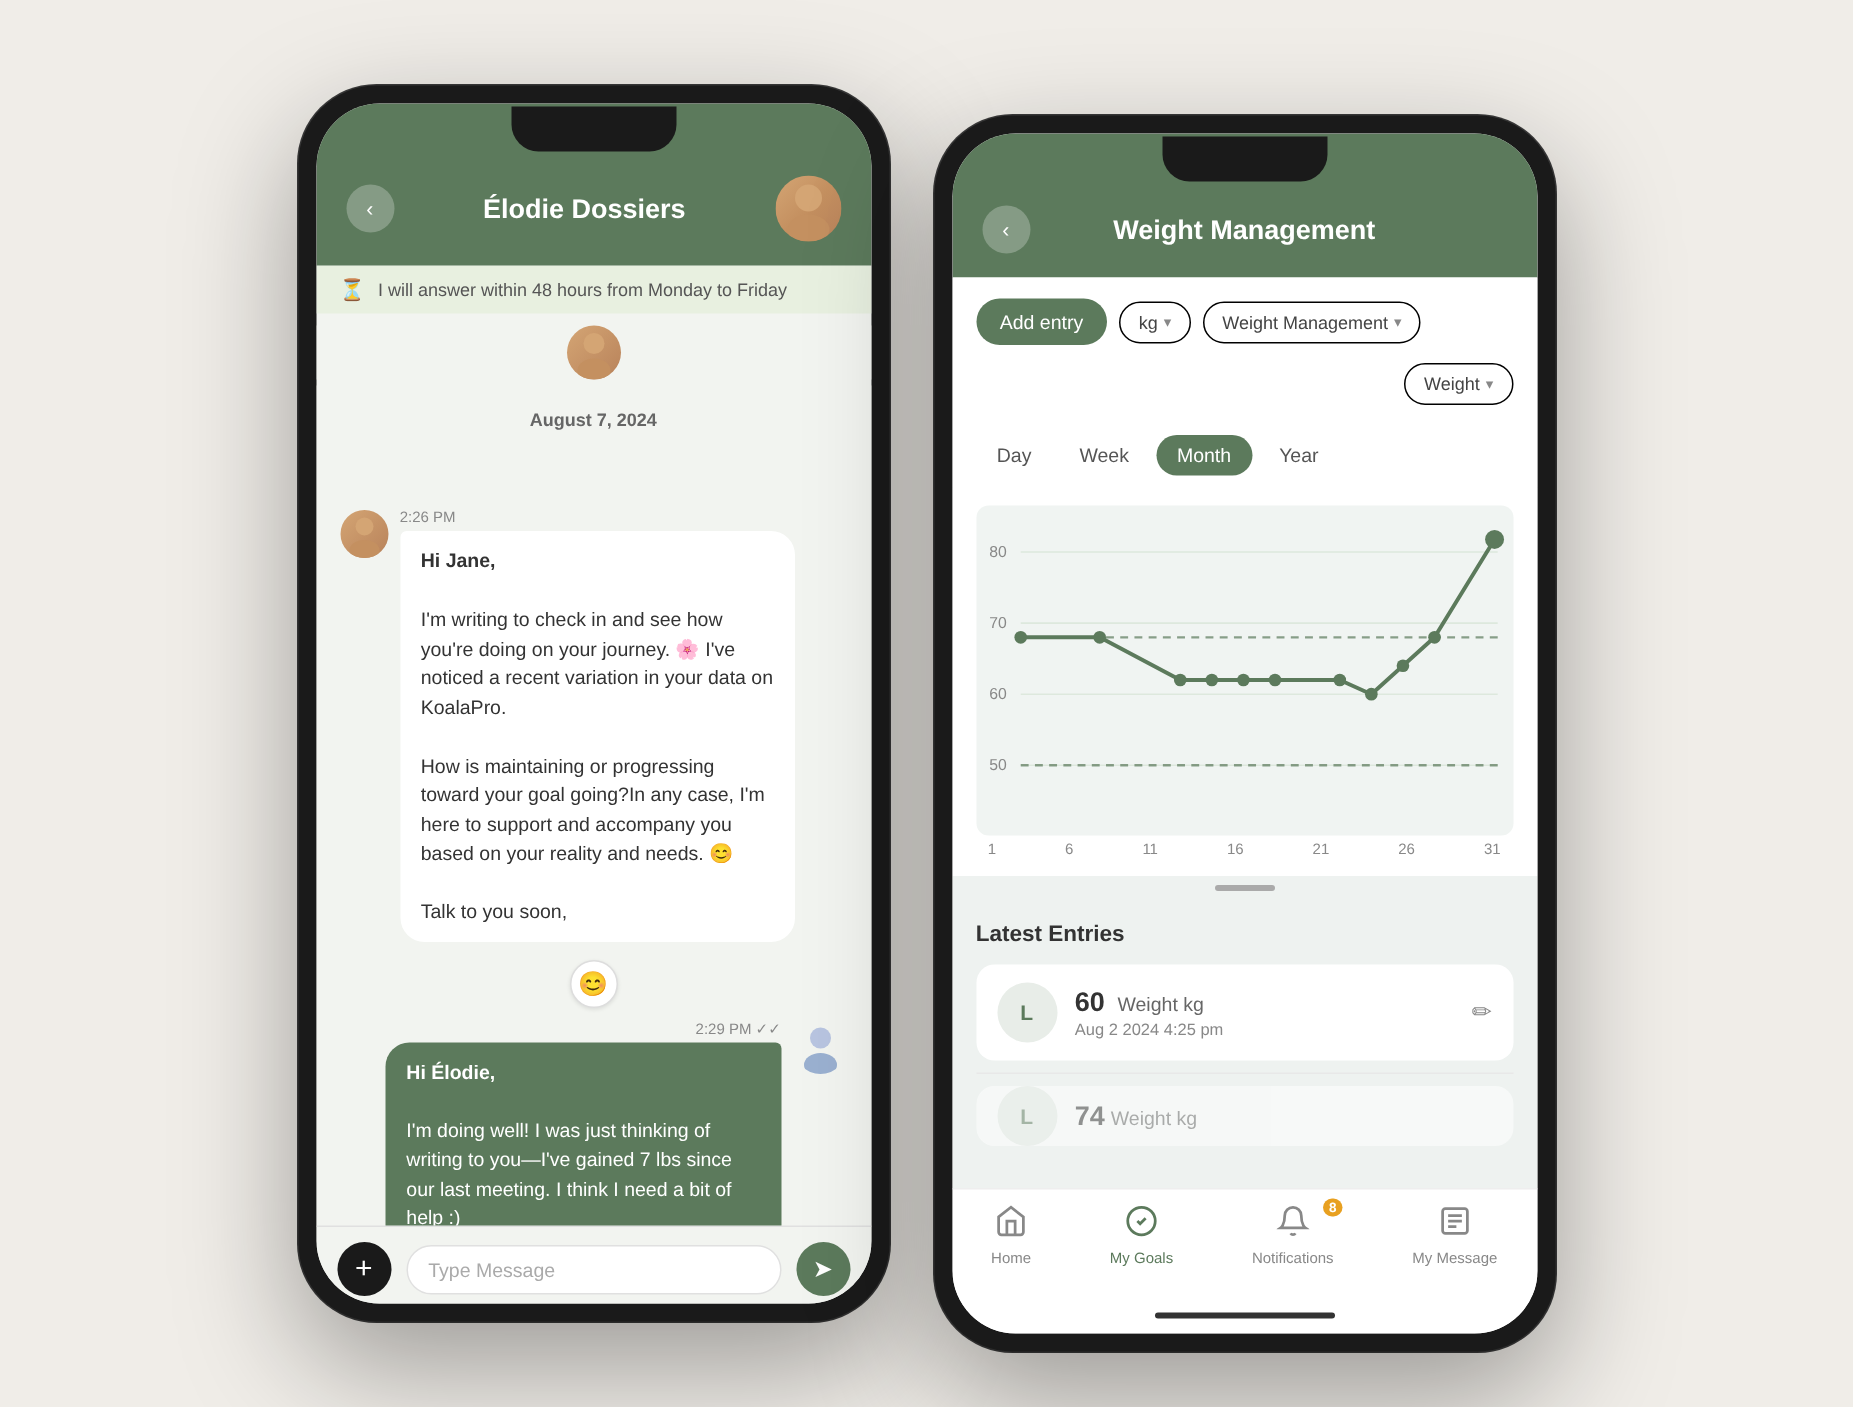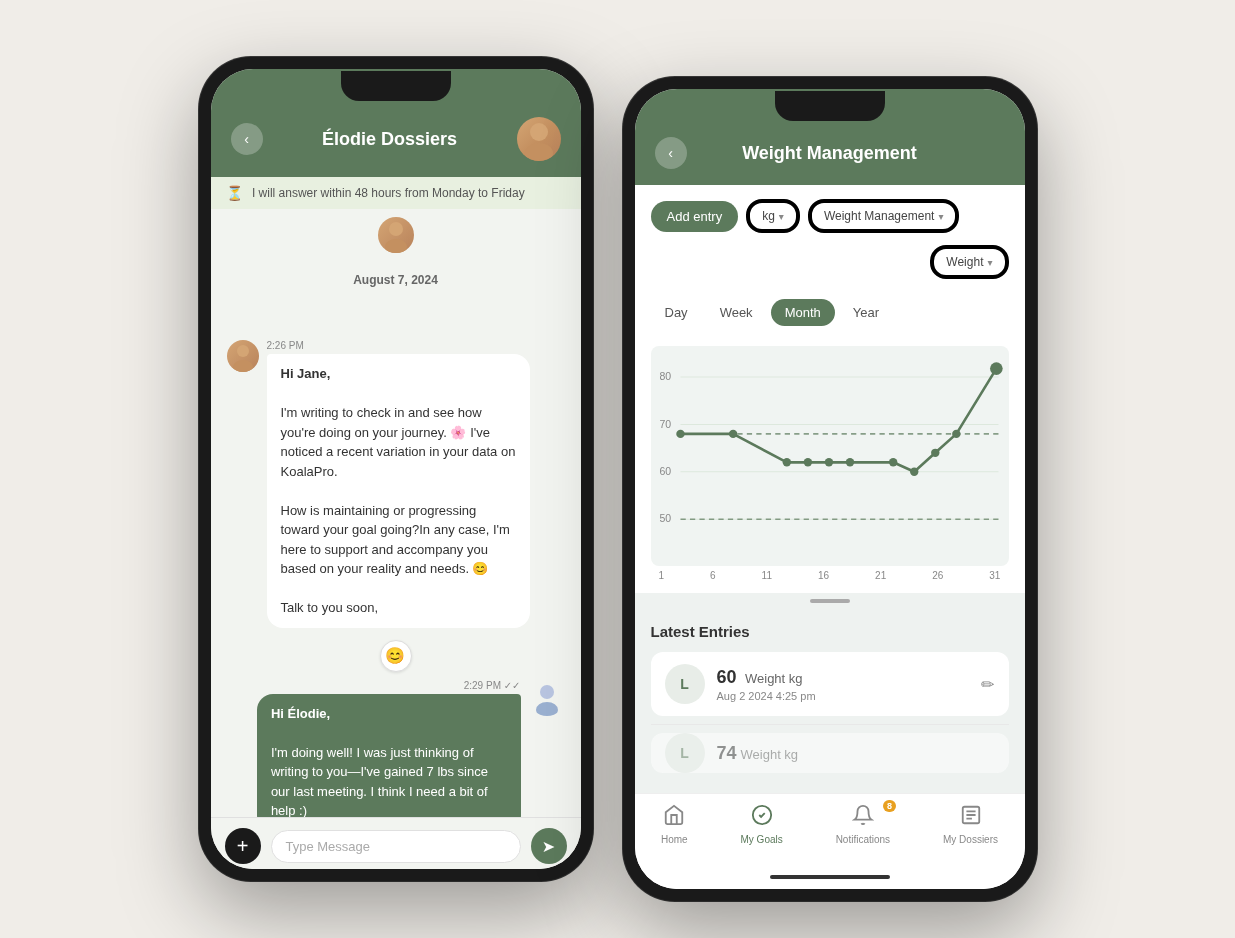--- a/index.html
+++ b/index.html
@@ -252,21 +252,21 @@
       color: white;
       border: none;
       border-radius: 20px;
       padding: 8px 16px;
       font-size: 13px;
       font-weight: 500;
       cursor: pointer;
     }
     .dropdown-btn {
       background: white;
-      border: 4px solid #000000;
+      border: 1px solid #000000;
       border-radius: 16px;
       padding: 6px 12px;
       font-size: 12px;
       color: #444;
       cursor: pointer;
       display: flex;
       align-items: center;
       gap: 4px;
     }
     .dropdown-btn .arrow { font-size: 10px; color: #888; }
@@ -673,21 +673,21 @@
         </div>
         <div class="nav-item">
           <span class="nav-icon">
             <svg width="22" height="22" viewBox="0 0 24 24" fill="none" stroke="#888" stroke-width="2">
               <rect x="3" y="3" width="18" height="18" rx="2"></rect>
               <line x1="7" y1="8" x2="17" y2="8"></line>
               <line x1="7" y1="12" x2="17" y2="12"></line>
               <line x1="7" y1="16" x2="13" y2="16"></line>
             </svg>
           </span>
-          <span class="nav-label">My Dossiers</span>
+          <span class="nav-label">My Message</span>
         </div>
       </div>
 
       <div class="home-indicator" style="background:white;">
         <div class="home-bar"></div>
       </div>
     </div>
   </div>
 
 </div>

